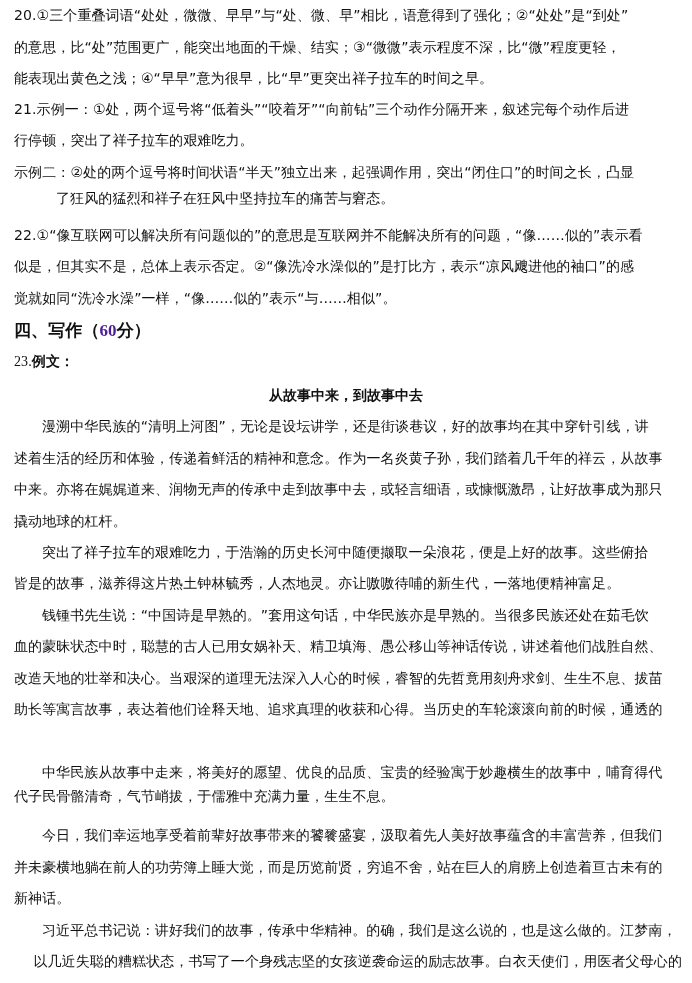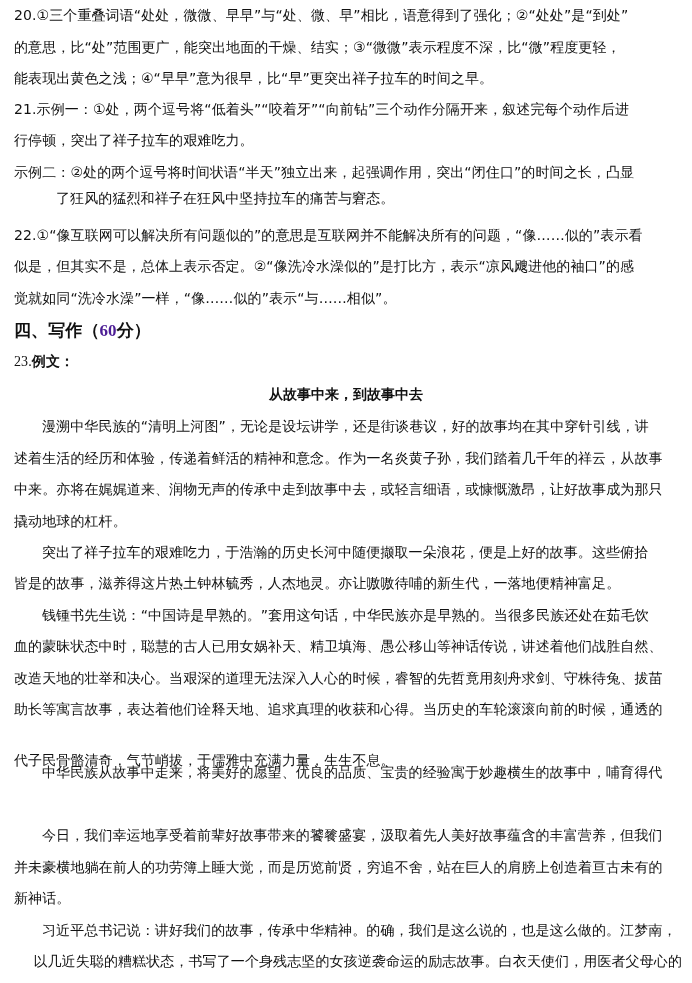--- a/index.html
+++ b/index.html
@@ -9,21 +9,21 @@
     color:#111;
     font-size:14px;
   }
   .page { position:relative; width:692px; height:729px; padding:0 10px 0 14px; box-sizing:border-box; }
   .line { position:absolute; left:14px; right:10px; white-space:nowrap; font-size:14px; line-height:20px; letter-spacing:0.1px; }
   .indent { left:42px; }
   .section { font-weight:bold; font-size:17px; line-height:22px; }
   .section .num { color:#4c1d95; font-family:"Liberation Serif", serif; }
   .qnum { font-family:"Liberation Serif", serif; }
   .bold { font-weight:bold; }
-  .title { position:absolute; left:0; right:0; text-align:center; font-weight:bold; font-size:14px; line-height:20px;font-family:Liberation Mono, monospace; }
+  .title { position:absolute; left:0; right:0; text-align:center; font-weight:bold; font-size:14px; line-height:20px; }
 </style>
 </head>
 <body>
 
 <div class="page">
 
   <div class="line" style="top:5px;">20.①三个重叠词语“处处，微微、早早”与“处、微、早”相比，语意得到了强化；②“处处”是“到处”</div>
   <div class="line" style="top:37px;">的意思，比“处”范围更广，能突出地面的干燥、结实；③“微微”表示程度不深，比“微”程度更轻，</div>
   <div class="line" style="top:68px;">能表现出黄色之浅；④“早早”意为很早，比“早”更突出祥子拉车的时间之早。</div>
 
@@ -49,25 +49,25 @@
   <div class="line indent" style="top:416px;">漫溯中华民族的“清明上河图”，无论是设坛讲学，还是街谈巷议，好的故事均在其中穿针引线，讲</div>
   <div class="line" style="top:448px;">述着生活的经历和体验，传递着鲜活的精神和意念。作为一名炎黄子孙，我们踏着几千年的祥云，从故事</div>
   <div class="line" style="top:479px;">中来。亦将在娓娓道来、润物无声的传承中走到故事中去，或轻言细语，或慷慨激昂，让好故事成为那只</div>
   <div class="line" style="top:511px;">撬动地球的杠杆。</div>
 
   <div class="line indent" style="top:542px;">突出了祥子拉车的艰难吃力，于浩瀚的历史长河中随便撷取一朵浪花，便是上好的故事。这些俯拾</div>
   <div class="line" style="top:573px;">皆是的故事，滋养得这片热土钟林毓秀，人杰地灵。亦让嗷嗷待哺的新生代，一落地便精神富足。</div>
 
   <div class="line indent" style="top:605px;">钱锺书先生说：“中国诗是早熟的。”套用这句话，中华民族亦是早熟的。当很多民族还处在茹毛饮</div>
   <div class="line" style="top:636px;">血的蒙昧状态中时，聪慧的古人已用女娲补天、精卫填海、愚公移山等神话传说，讲述着他们战胜自然、</div>
-  <div class="line" style="top:668px;">改造天地的壮举和决心。当艰深的道理无法深入人心的时候，睿智的先哲竟用刻舟求剑、守株待兔、拔苗</div>
+  <div class="line" style="top:668px;">改造天地的壮举和决心。当艰深的道理无法深入人心的时候，睿智的先哲竟用刻舟求剑、生生不息、拔苗</div>
   <div class="line" style="top:699px;">助长等寓言故事，表达着他们诠释天地、追求真理的收获和心得。当历史的车轮滚滚向前的时候，通透的</div>
 
   <div class="line indent" style="top:762px;">中华民族从故事中走来，将美好的愿望、优良的品质、宝贵的经验寓于妙趣横生的故事中，哺育得代</div>
-  <div class="line" style="top:750px;">代子民骨骼清奇，气节峭拔，于儒雅中充满力量，生生不息。</div>
+  <div class="line" style="top:786px;">代子民骨骼清奇，气节峭拔，于儒雅中充满力量，生生不息。</div>
 
   <div class="line indent" style="top:825px;">今日，我们幸运地享受着前辈好故事带来的饕餮盛宴，汲取着先人美好故事蕴含的丰富营养，但我们</div>
   <div class="line" style="top:857px;">并未豪横地躺在前人的功劳簿上睡大觉，而是历览前贤，穷追不舍，站在巨人的肩膀上创造着亘古未有的</div>
   <div class="line" style="top:888px;">新神话。</div>
 
   <div class="line indent" style="top:920px;">习近平总书记说：讲好我们的故事，传承中华精神。的确，我们是这么说的，也是这么做的。江梦南，</div>
   <div class="line" style="top:951px;text-align:right;">以几近失聪的糟糕状态，书写了一个身残志坚的女孩逆袭命运的励志故事。白衣天使们，用医者父母心的</div>
 
 </div>
 

